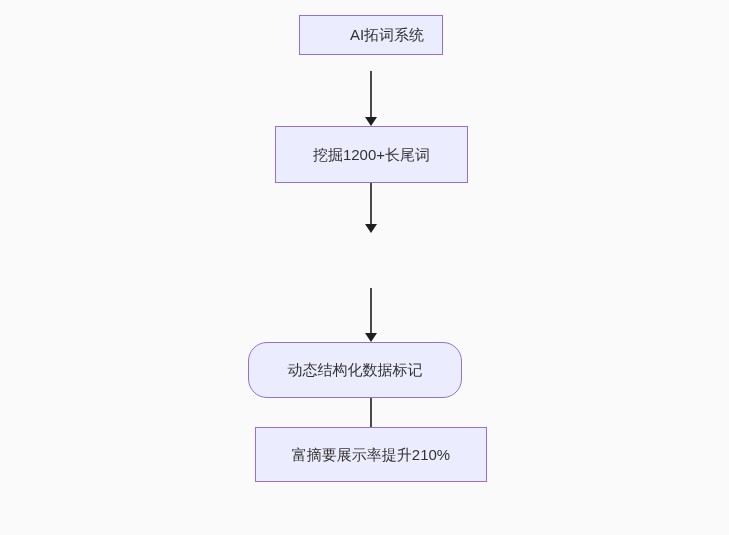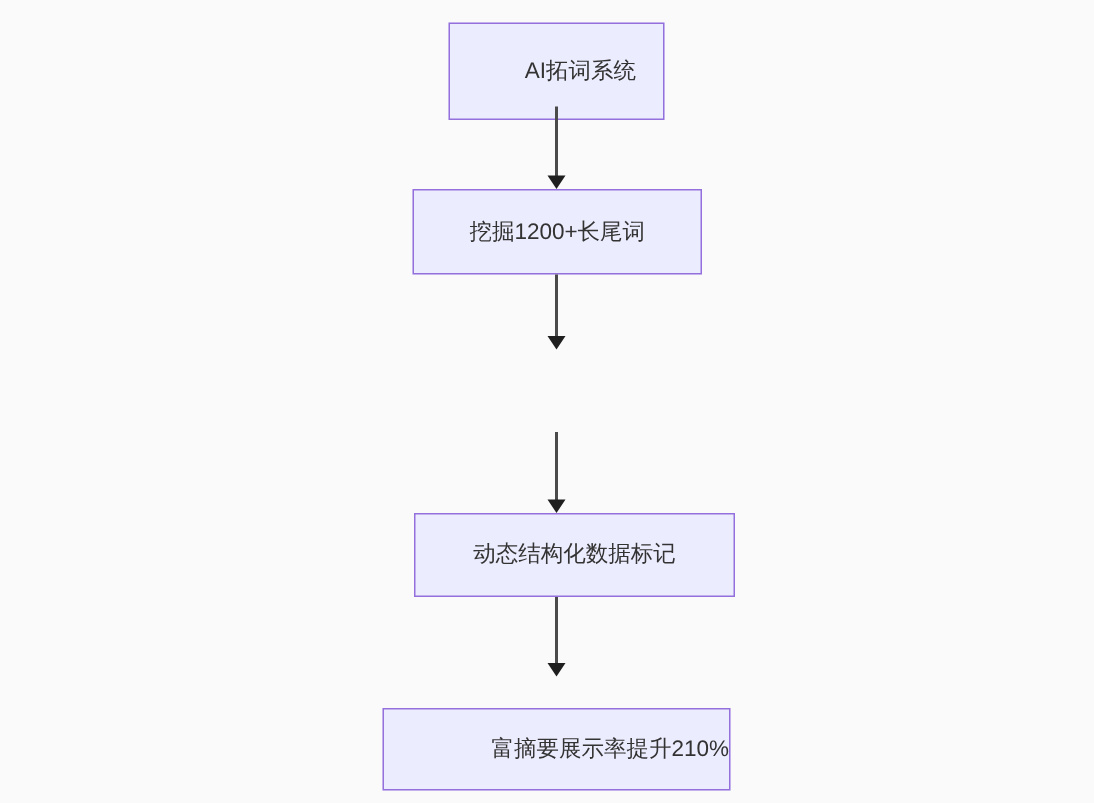--- a/index.html
+++ b/index.html
@@ -22,25 +22,25 @@
     border: 1px solid #9370db;
     display: flex;
     align-items: center;
     justify-content: center;
     color: #333333;
     font-size: 15px;
     line-height: 1.2;
     text-align: center;
     white-space: nowrap;
   }
-  .node-1 { left: 299px; top: 15px;  width: 144px; height: 65px; padding-left: 32px; }
+  .node-1 { left: 299px; top: 15px;  width: 144px; height: 40px; padding-left: 32px; }
   .node-2 { left: 275px; top: 126px; width: 193px; height: 57px; align-items: center; }
   .node-3 { left: 262px; top: 233px; width: 219px; height: 55px; }
-  .node-4 { left: 276px; top: 342px; width: 214px; height: 56px; }
-  .node-5 { left: 255px; top: 472px; width: 232px; height: 55px; justify-content: flex-end; }
+  .node-4 { left: 248px; top: 342px; width: 214px; height: 56px; border-radius: 19px; }
+  .node-5 { left: 255px; top: 427px; width: 232px; height: 55px; }
   .flow-arrow {
     position: absolute;
     width: 12px;
   }
   .flow-arrow .shaft {
     position: absolute;
     left: 5px;
     top: 0;
     bottom: 7px;
     width: 2px;

